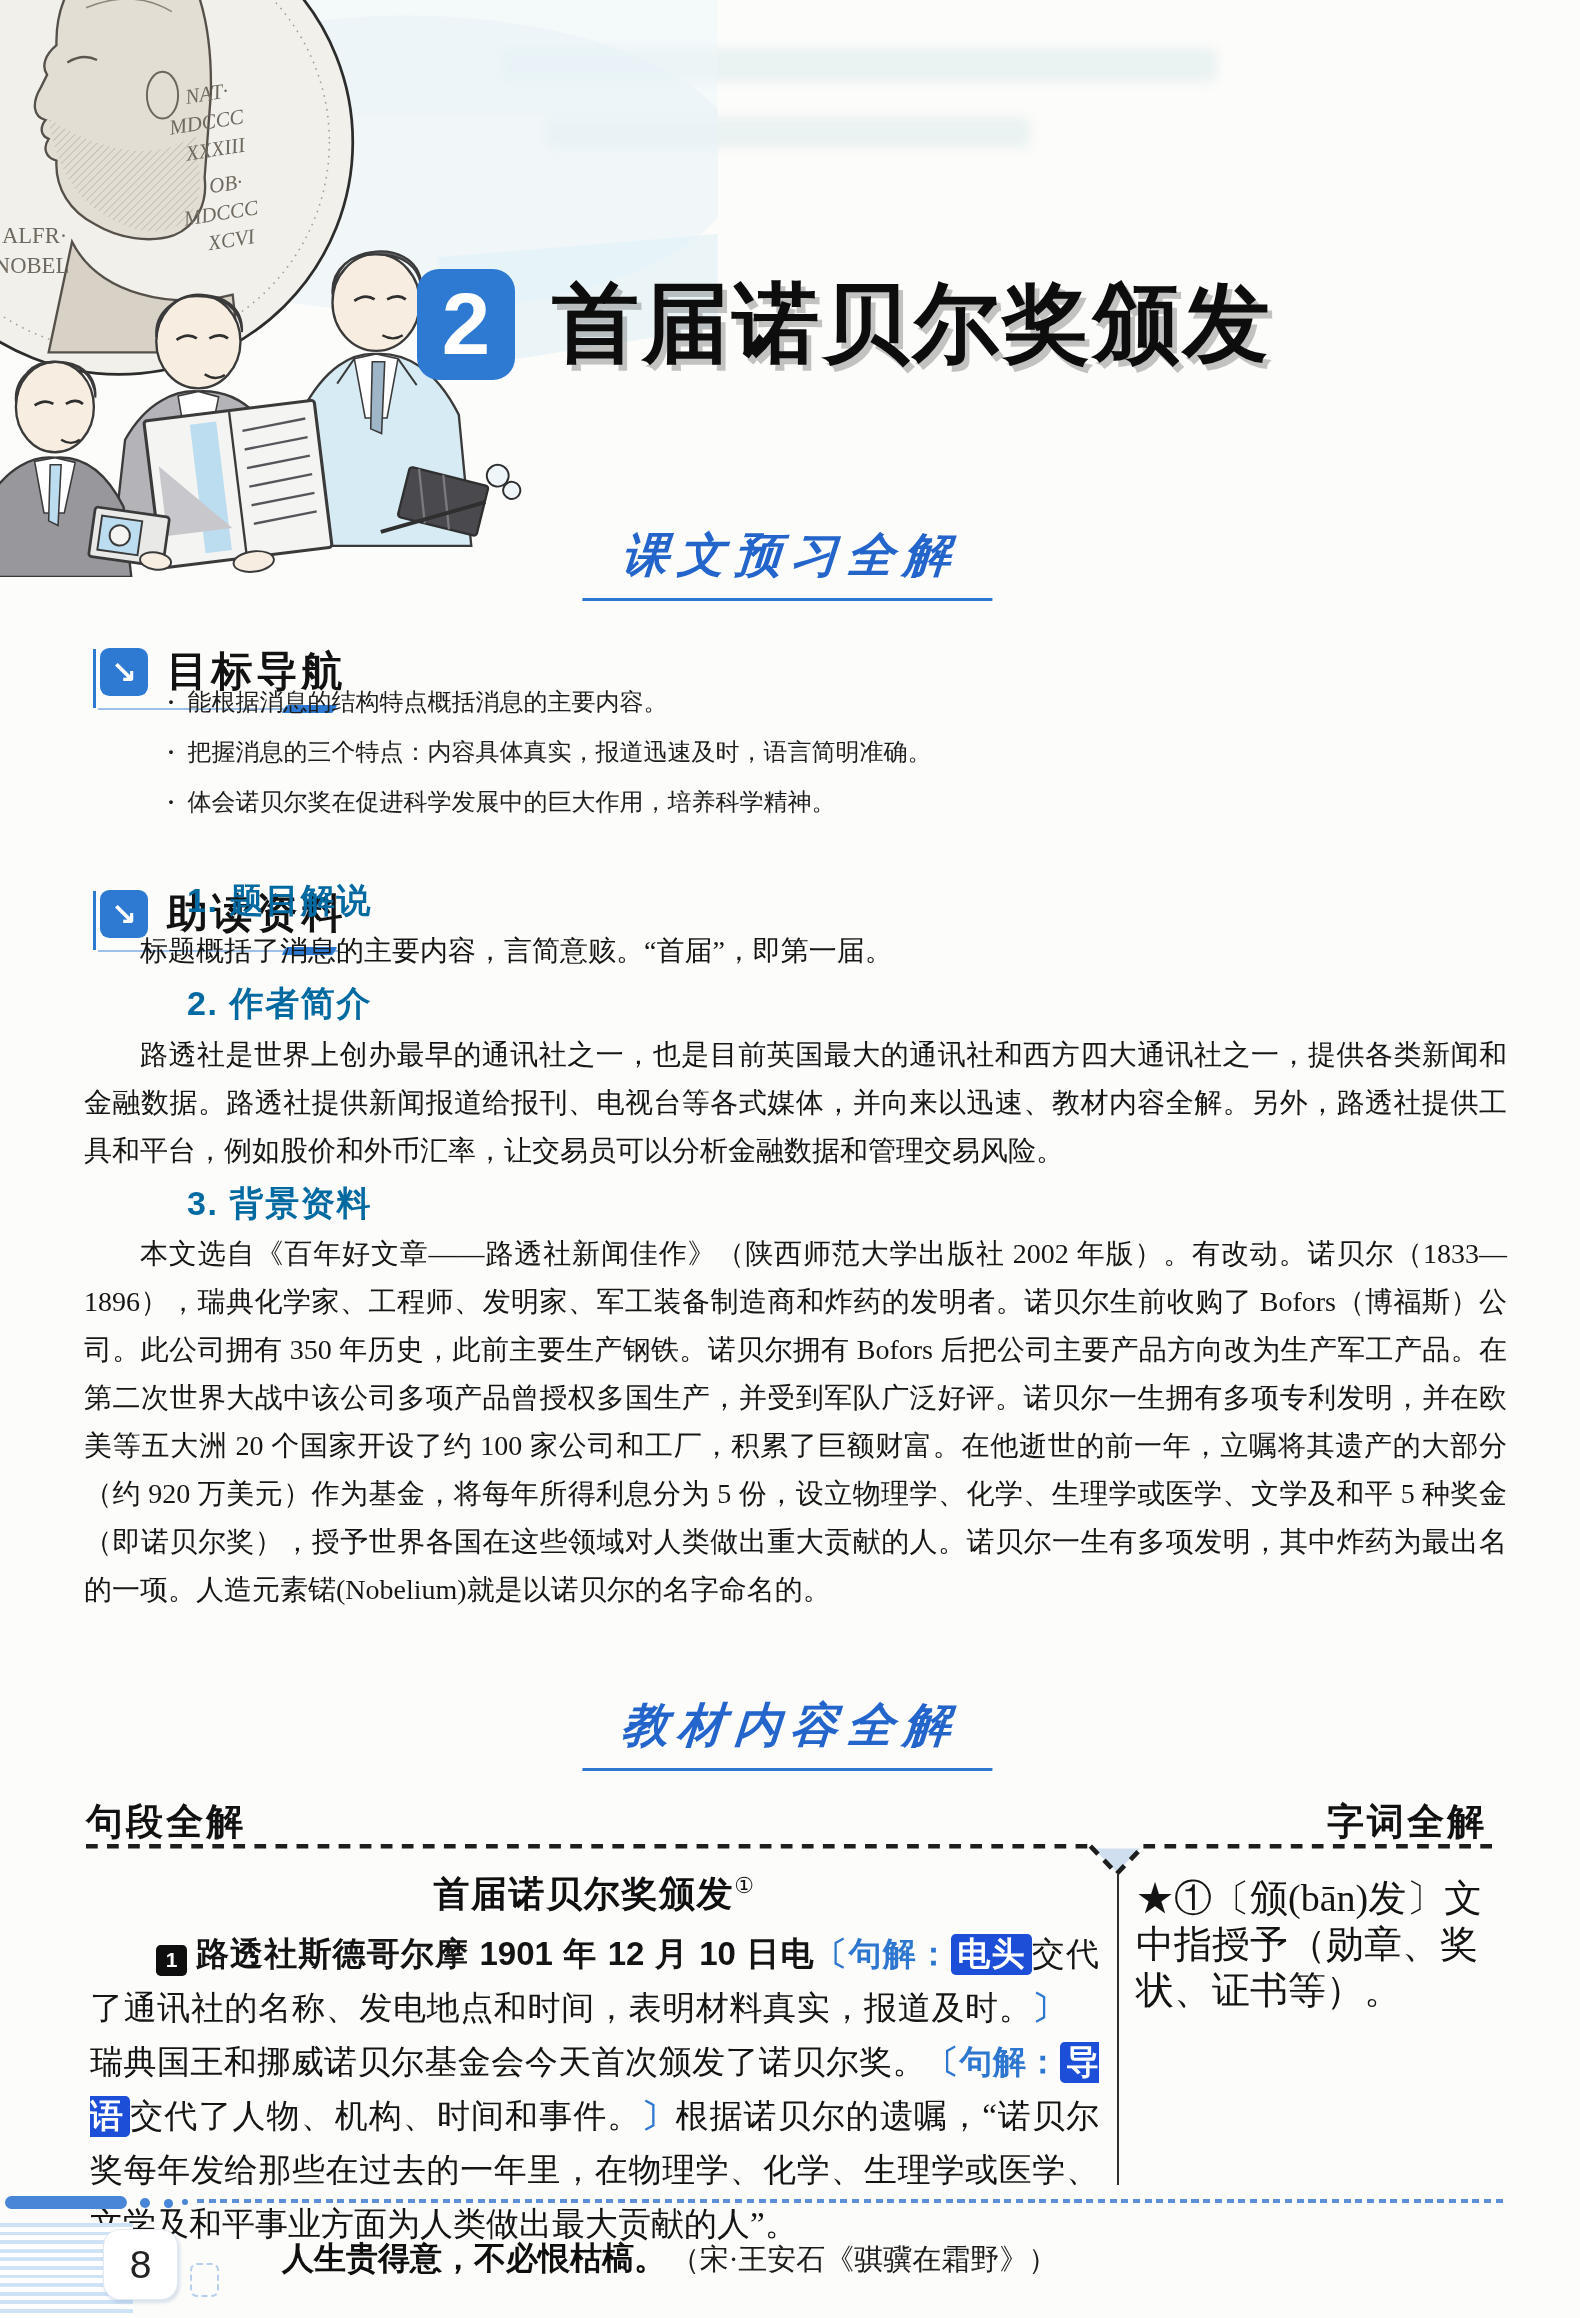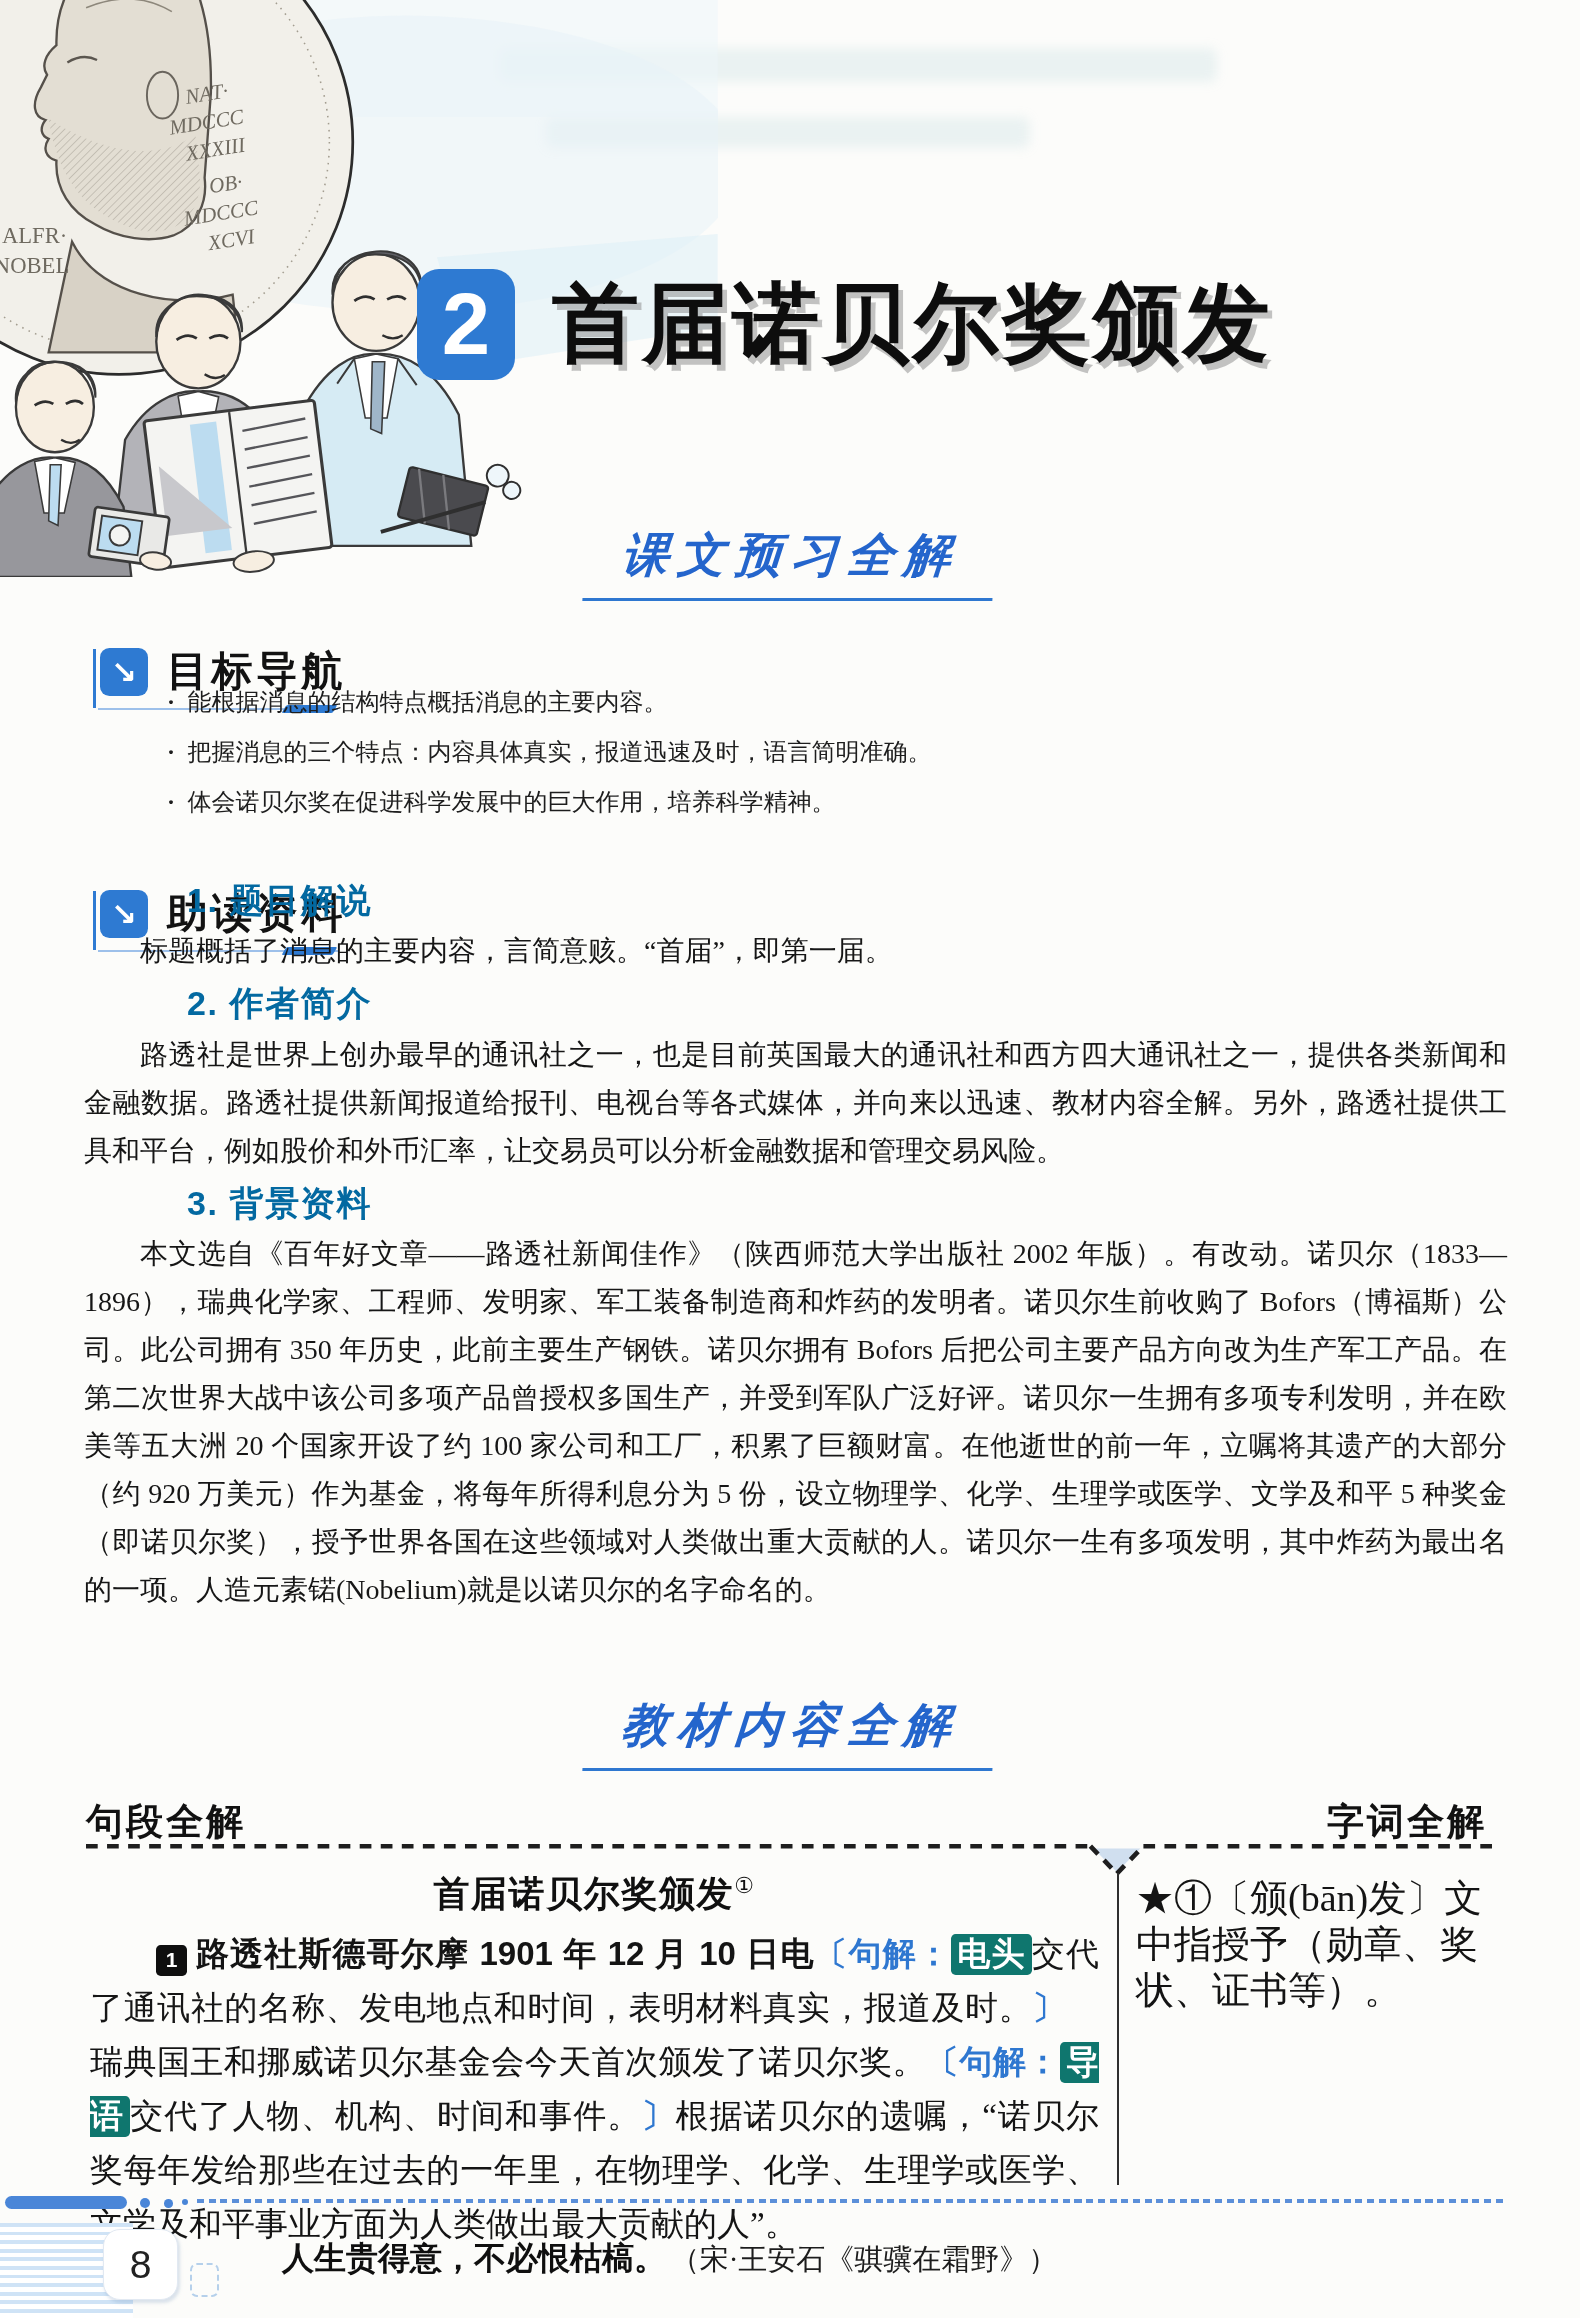--- a/index.html
+++ b/index.html
@@ -107,21 +107,21 @@
   .para-num{
     display:inline-flex;width:31px;height:31px;margin:0 7.8px 0 66px;
     background:#0f0f0f;color:#fff;border-radius:4.7px;
     align-items:center;justify-content:center;
     font-family:"Liberation Sans",sans-serif;font-size:21px;font-weight:700;
     vertical-align:-2.3px;
   }
   .seg-lead{font-family:"Liberation Sans",sans-serif;font-weight:700;}
   .seg-open,.seg-close{color:#2e77d0;font-family:"Liberation Sans",sans-serif;font-weight:700;}
   .seg-hl{
-    background:#0f766e;color:#fff;padding:0.8px 6.2px 3.1px;border-radius:4.7px;
+    background:#1d4ed8;color:#fff;padding:0.8px 6.2px 3.1px;border-radius:4.7px;
     font-family:"Liberation Sans",sans-serif;font-weight:700;
   }
   .seg-note{color:#161616;}
 
   #gloss{left:1136px;top:1875px;width:357px;font-size:38px;line-height:46px;color:#141414;font-family:Liberation Serif, serif;}
 
   
   #footer-pill{left:4.7px;top:2196px;width:122px;height:13.3px;background:#4a86d8;border-radius:7px;}
   .footer-dot{position:absolute;background:#4a86d8;border-radius:50%;}
   #footer-dashes{

